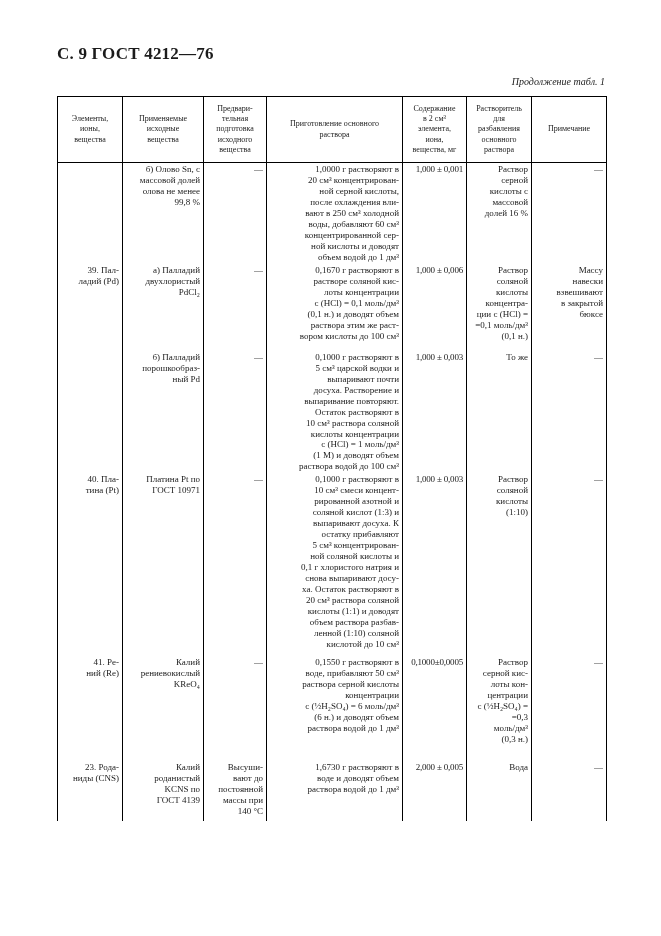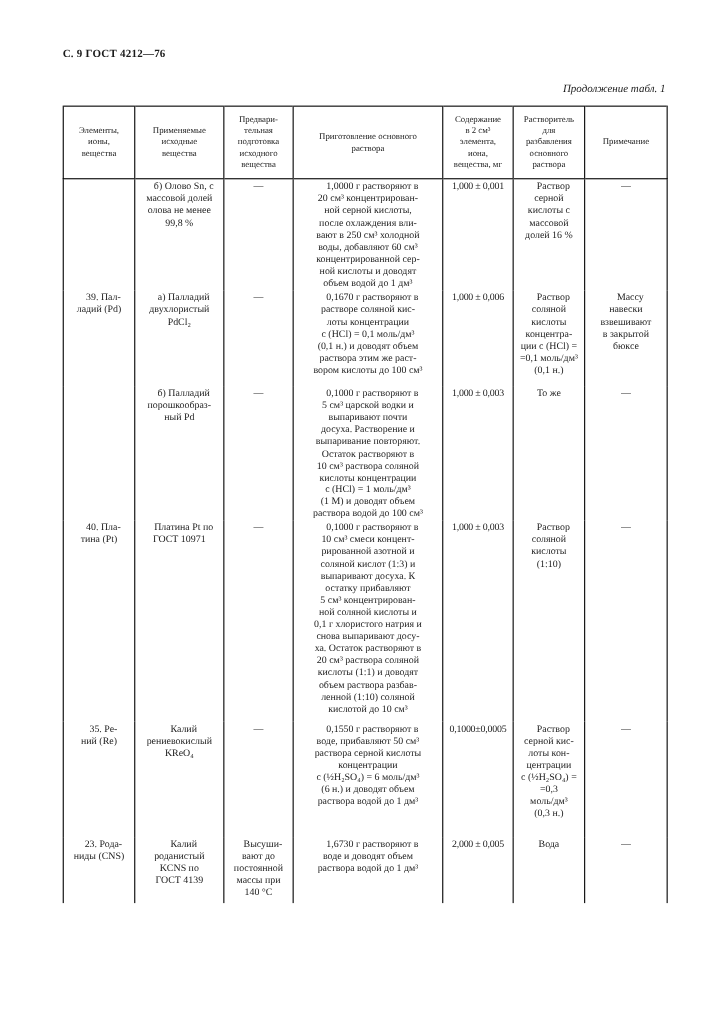--- a/index.html
+++ b/index.html
@@ -13,21 +13,21 @@
   .page {
     position: relative;
     width: 661px; height: 936px;
     background: #fff;
     overflow: hidden;
   }
   .header-left {
     position: absolute;
     left: 57px; top: 44px;
     font-weight: bold;
-    font-size: 10px;
+    font-size: 17px;
     letter-spacing: 0.2px;
     white-space: nowrap;
   }
   .table-caption {
     position: absolute;
     right: 56px; top: 76px;
     font-style: italic;
     font-size: 10px;
     white-space: nowrap;
   }
@@ -54,21 +54,21 @@
     font-size: 8px;
     line-height: 1.3;
     text-align: center;
     vertical-align: middle;
     height: 66px;
   }
   table.gost td {
     font-size: 9px;
     line-height: 1.22;
     vertical-align: top;
-    text-align: center;
+    text-align: right;
   }
   td.ind { text-indent: 8px; }
   td.ctr { text-align: center; text-indent: 0; }
   td.val { text-align: center; text-indent: 0; padding: 1px 1px; letter-spacing: -0.2px; }
   tr.r0 td { height: 100px; }
   tr.r1 td { height: 87px; }
   tr.r2 td { height: 120px; margin-top: 44px; }
   tr.r3 td { height: 183px; }
   tr.r4 td { height: 105px; }
   tr.r5 td { height: 60px; }
@@ -217,21 +217,21 @@
 ленной (1:10) соляной
 кислотой до 10 см³</td>
         <td class="val">1,000 ± 0,003</td>
         <td class="ind">Раствор
 соляной
 кислоты
 (1:10)</td>
         <td class="ctr">—</td>
       </tr>
       <tr class="r4">
-        <td class="ind">35. Ре-
+        <td class="ind">41. Ре-
 ний (Re)</td>
         <td class="ind">Калий
 рениевокислый
 KReO₄</td>
         <td class="ctr">—</td>
         <td class="ind">0,1550 г растворяют в
 воде, прибавляют 50 см³
 раствора серной кислоты
 концентрации
 с (½H₂SO₄) = 6 моль/дм³

